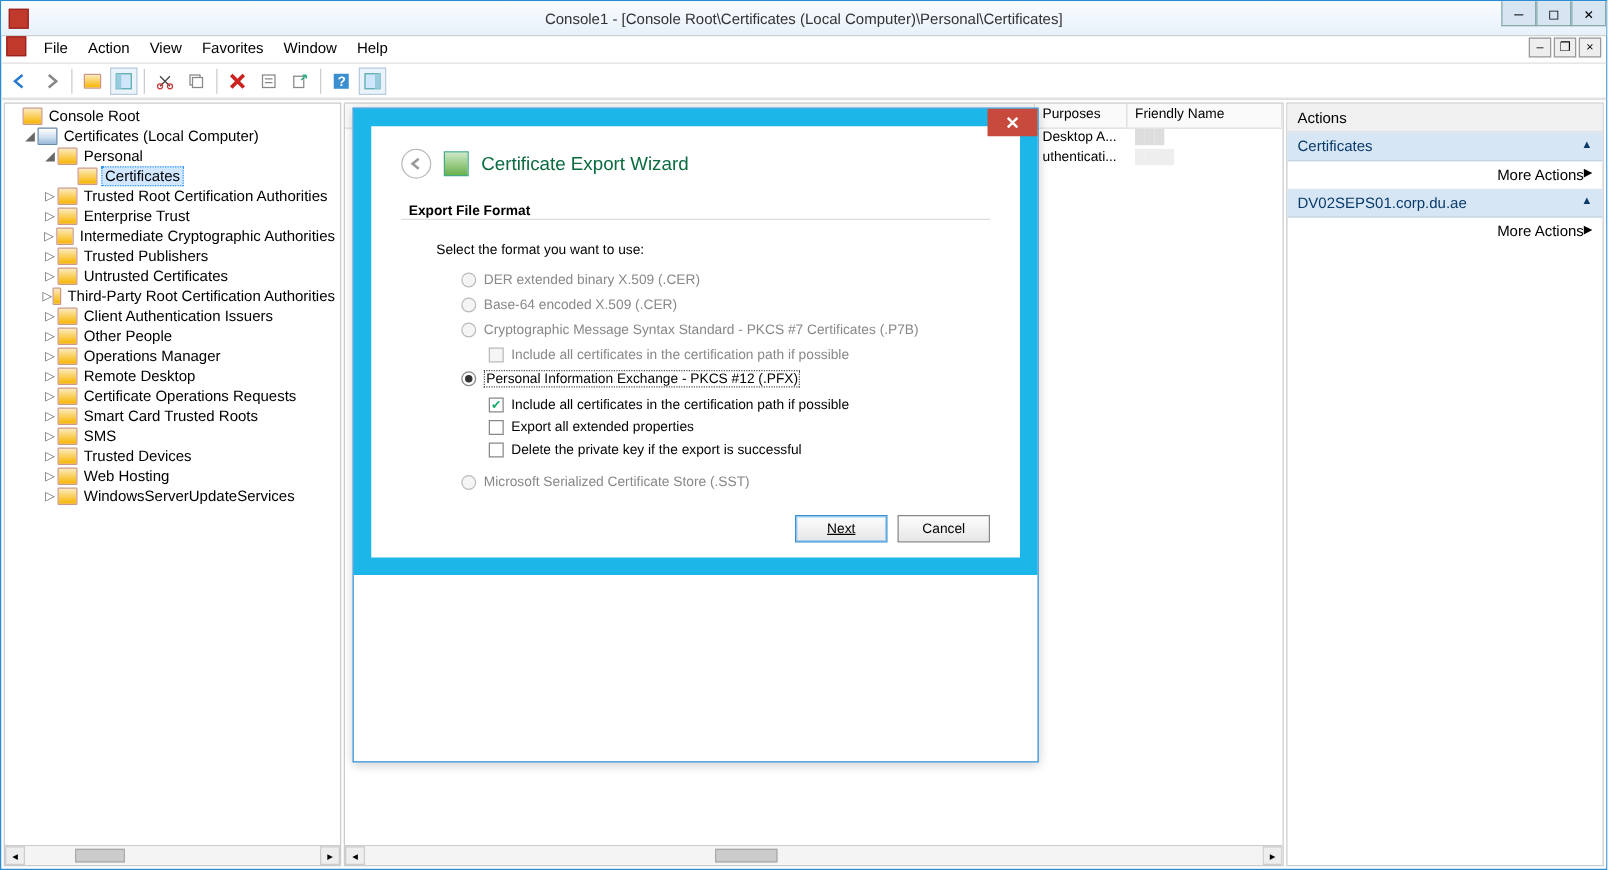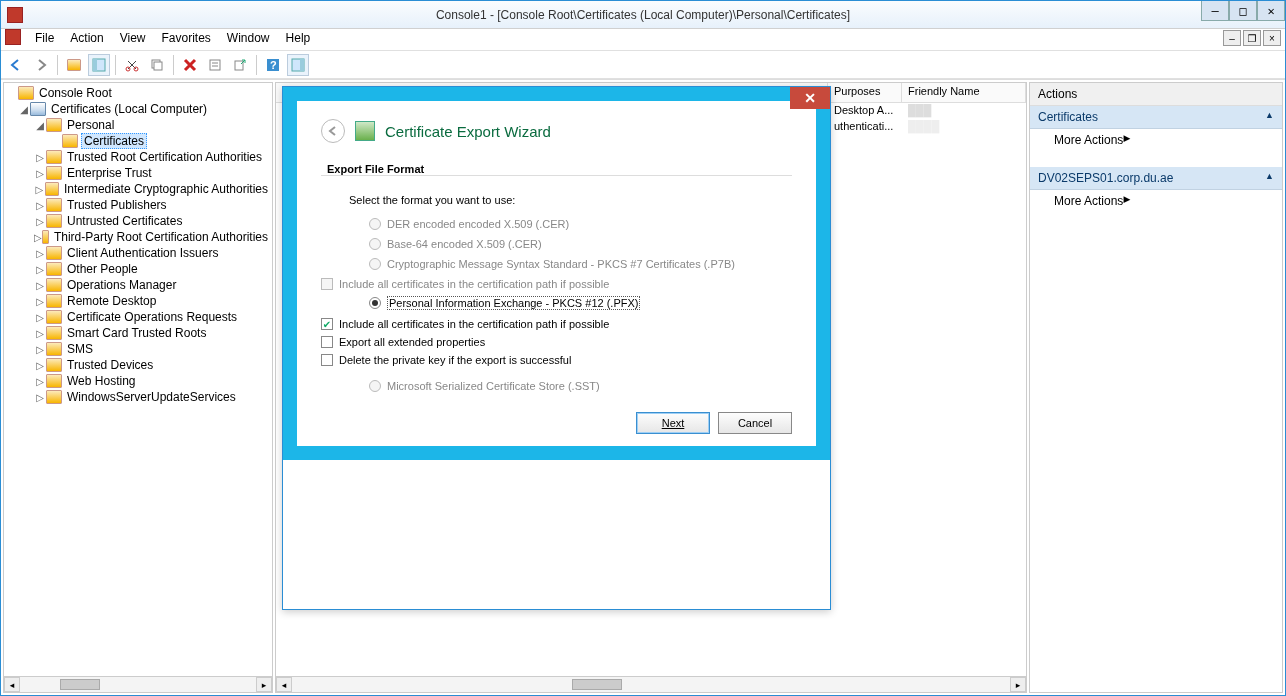--- a/index.html
+++ b/index.html
@@ -44,39 +44,39 @@
 .list-header .col { border-right: 1px solid #ddd; padding: 2px 6px; font-size: 11px; }
 .list-body { flex: 1; position: relative; }
 .list-row { height: 16px; display: flex; }
 .list-row .cell { padding: 1px 6px; font-size: 11px; overflow: hidden; }
 
 .list-hscroll { height: 16px; border-top: 1px solid #ccc; display: flex; }
 
 .actions-pane { width: 254px; border: 1px solid #ccc; margin: 2px; display: flex; flex-direction: column; }
 .actions-header { background: #f0f0f0; padding: 4px 8px; font-weight: normal; border-bottom: 1px solid #ddd; }
 .actions-section { background: #d6e6f5; padding: 4px 8px; display: flex; justify-content: space-between; border-bottom: 1px solid #c1d2e2; font-size: 12px; color: #0a3a6a; }
-.actions-item { padding: 4px 8px 20px 24px; display: flex; justify-content: flex-start; font-size: 12px; }
+.actions-item { padding: 4px 8px 4px 24px; display: flex; justify-content: flex-end; font-size: 12px; }
 .tri { font-size: 9px; }
 
 
 .wizard { position: absolute; left: 282px; top: 86px; width: 549px; height: 524px; background: #fff; border: 1px solid #2a8dd4; box-shadow: 0 2px 8px rgba(0,0,0,.2); z-index: 10; display: flex; flex-direction: column; }
 .wizard-chrome { padding: 14px; background: #1cb6e8; }
 .wizard-body { flex: 1; background: #fff; display: flex; flex-direction: column; padding: 18px 24px 12px 24px; position: relative; }
 .wizard-close { position: absolute; right: 0; top: 0; width: 40px; height: 22px; background: #c74a3c; color: #fff; display: flex; align-items: center; justify-content: center; font-size: 14px; font-weight: bold; z-index: 11; }
 .wizard-head { display: flex; align-items: center; gap: 10px; margin-bottom: 20px; }
 .wizard-head .back { width: 24px; height: 24px; border: 1px solid #bbb; border-radius: 50%; display: flex; align-items: center; justify-content: center; color: #888; }
 .wizard-head .wicon { width: 20px; height: 20px; background: linear-gradient(#cfe8c7, #6ab04c); border: 1px solid #4a8; }
 .wizard-head .wtitle { color: #0a6b3f; font-size: 15px; }
 .wizard-section-title { font-weight: bold; font-size: 11px; margin-left: 6px; }
 .wizard-section-sub { font-size: 11px; margin-left: 24px; margin-top: 2px; margin-bottom: 8px; }
 .wizard-hr { border: none; border-top: 1px solid #ddd; margin: 0 0 18px 0; }
 .wizard-prompt { font-size: 11px; margin-left: 28px; margin-bottom: 12px; }
 .radio-row { margin-left: 48px; font-size: 11px; display: flex; align-items: center; gap: 6px; margin-bottom: 8px; }
 .radio-row.disabled { color: #888; }
-.check-row { font-size: 11px; display: flex; align-items: center; gap: 6px; margin-bottom: 6px; }
+.check-row { margin-left: 70px; font-size: 11px; display: flex; align-items: center; gap: 6px; margin-bottom: 6px; }
 .check-row.disabled { color: #888; }
 .radio { width: 12px; height: 12px; border: 1px solid #888; border-radius: 50%; display: inline-flex; align-items: center; justify-content: center; background: #fff; }
 .radio.disabled { border-color: #bbb; background: #f5f5f5; }
 .radio .dot { width: 6px; height: 6px; background: #333; border-radius: 50%; }
 .chk { width: 12px; height: 12px; border: 1px solid #888; background: #fff; display: inline-flex; align-items: center; justify-content: center; font-size: 10px; color: #1a6; }
 .chk.disabled { border-color: #bbb; background: #f5f5f5; }
 .dotted-focus { border: 1px dotted #555; padding: 0 1px; }
 .wizard-footer { margin-top: auto; display: flex; justify-content: flex-end; gap: 8px; padding-top: 12px; }
 .wizard-btn { min-width: 74px; height: 22px; border: 1px solid #888; background: linear-gradient(#fdfdfd, #e6e6e6); font-size: 11px; display: flex; align-items: center; justify-content: center; }
 .wizard-btn.primary { border: 1px solid #3a8fd0; box-shadow: 0 0 0 1px #9ecff5 inset; }
@@ -362,21 +362,21 @@
         <div class="wtitle">Certificate Export Wizard</div>
       </div>
 
       <div class="wizard-section-title">Export File Format</div>
       <hr class="wizard-hr">
 
       <div class="wizard-prompt">Select the format you want to use:</div>
 
       <div class="radio-row disabled">
         <span class="radio disabled"></span>
-        <span>DER encoded encoded X.509 (.CER)</span>
+        <span>DER extended binary X.509 (.CER)</span>
       </div>
       <div class="radio-row disabled">
         <span class="radio disabled"></span>
         <span>Base-64 encoded X.509 (.CER)</span>
       </div>
       <div class="radio-row disabled">
         <span class="radio disabled"></span>
         <span>Cryptographic Message Syntax Standard - PKCS #7 Certificates (.P7B)</span>
       </div>
       <div class="check-row disabled">

